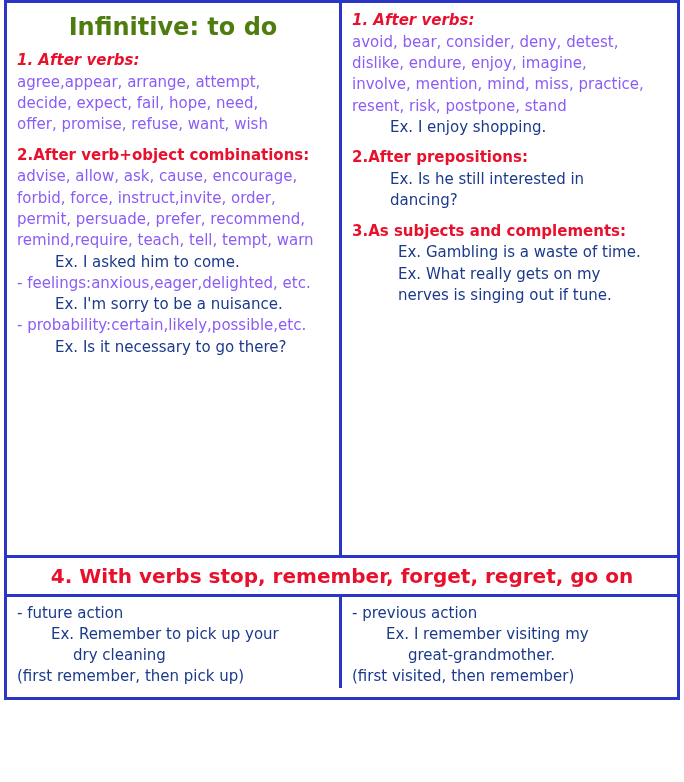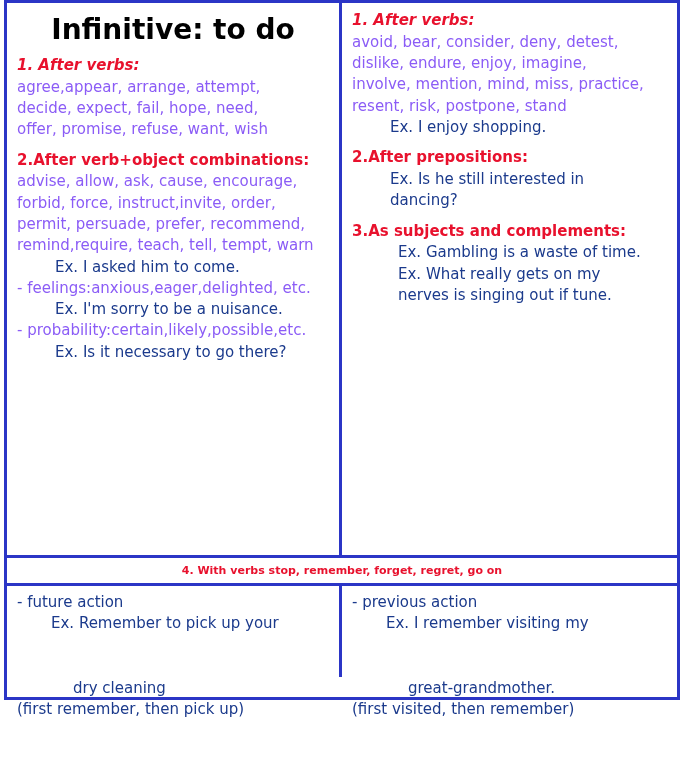--- a/index.html
+++ b/index.html
@@ -68,22 +68,22 @@
     width: 50%;
     box-sizing: border-box;
     padding: 6px 10px 4px 10px;
   }
   .col.left {
     border-right: 3px solid #2b35c6;
   }
   .col-head {
     text-align: center;
     font-weight: bold;
-    font-size: 28px;
-    color: #000000;
+    font-size: 24px;
+    color: #4d7c0f;
     margin: 4px 0 10px 0;
   }
   .sec-head {
     font-weight: bold;
     font-size: 15px;
     color: #e8112d;
     margin: 10px 0 2px 0;
     line-height: 1.25;
   }
   .sec-head.first { margin-top: 2px; font-style: italic; }
@@ -102,21 +102,21 @@
   }
   .ex-line.ind2 { padding-left: 46px; }
   
   .sec4 {
     border-top: 3px solid #2b35c6;
     box-sizing: border-box;
   }
   .sec4-head {
     text-align: center;
     font-weight: bold;
-    font-size: 11px;
+    font-size: 20px;
     color: #e8112d;
     padding: 6px 0 6px 0;
     border-bottom: 3px solid #2b35c6;
     white-space: nowrap;
   }
   .sec4-cols {
     display: flex;
     height: 91px;
     box-sizing: border-box;
   }
@@ -127,21 +127,21 @@
   }
   .sec4-col.left {
     border-right: 3px solid #2b35c6;
   }
   .note-line {
     font-size: 15px;
     color: #1b3a8c;
     line-height: 1.4;
   }
   .note-line.indent { padding-left: 34px; }
-  .note-line.indent2 { padding-left: 56px; margin-top: 44px; }
+  .note-line.indent2 { padding-left: 56px; }
 </style>
 </head>
 <body>
 
 <div class="page">
 
 
   <div class="grid">
 
     <div class="cols">

